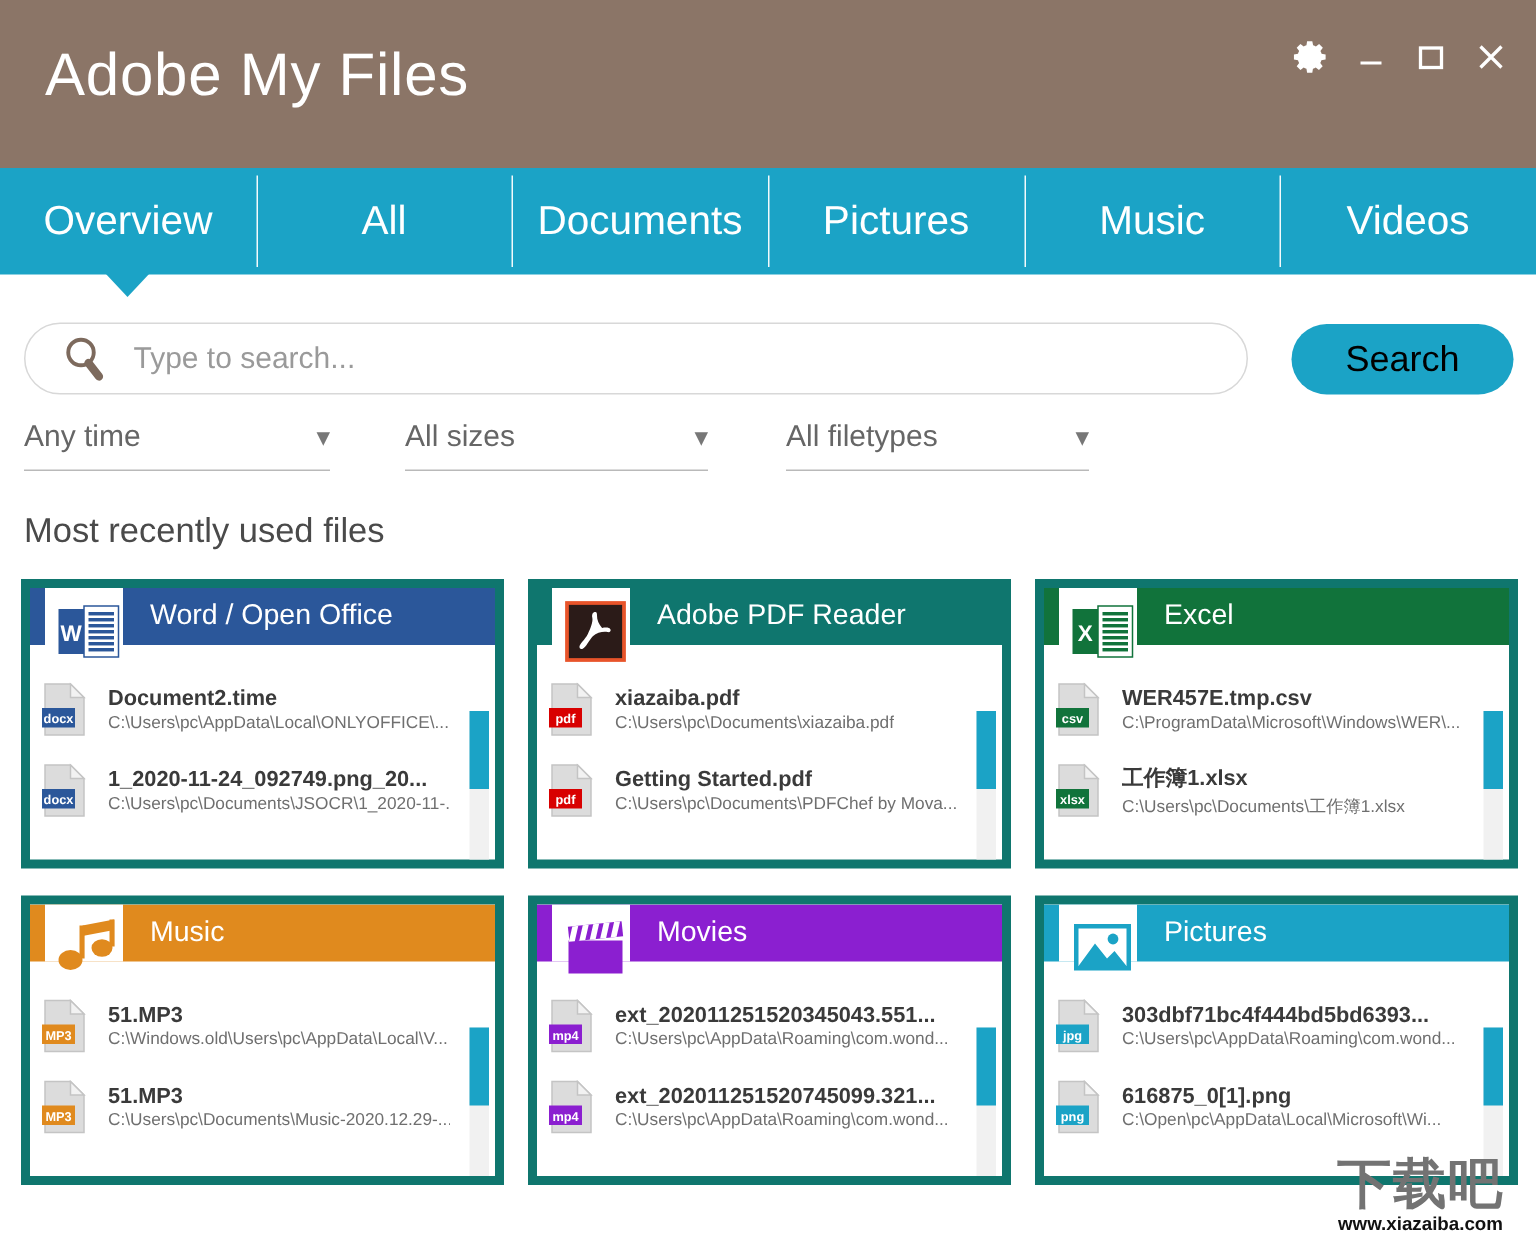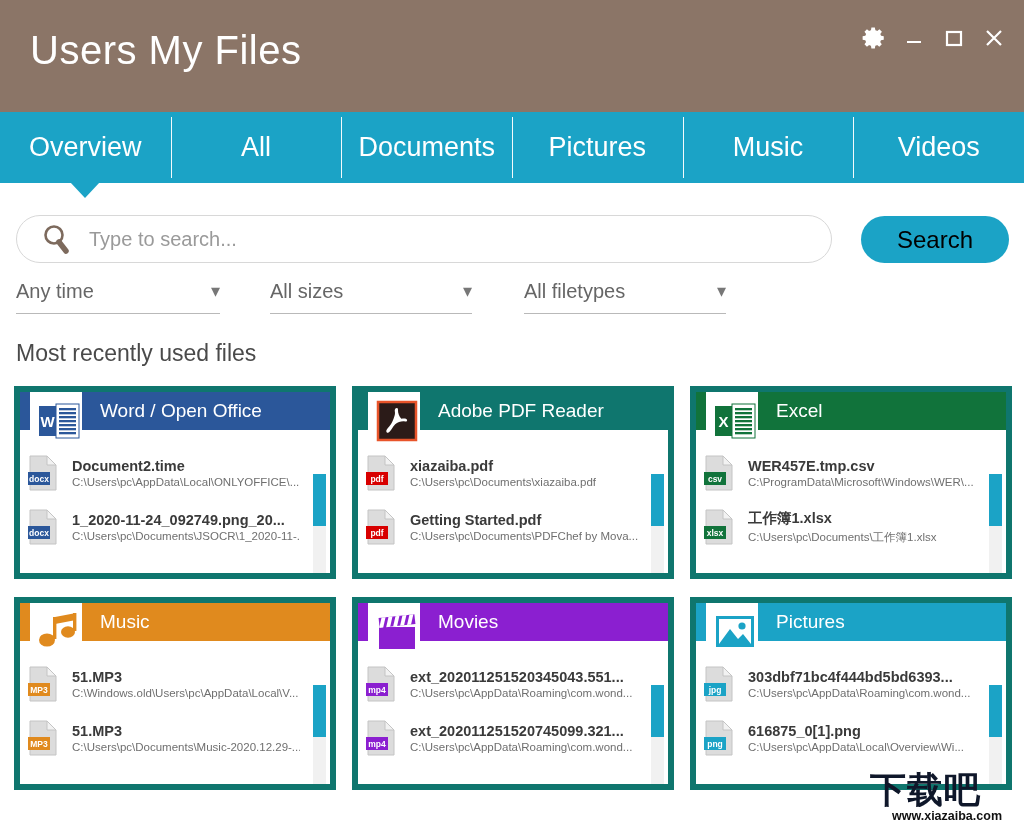--- a/index.html
+++ b/index.html
@@ -147,36 +147,36 @@
     cursor:pointer;
   }
 
   
   .watermark {
     position:absolute; right:0px; bottom:0px; width:154px; height:53px;
     z-index:40; pointer-events:none;
   }
   .wm-cjk {
     position:absolute; left:0; top:0; width:154px; height:40px;
-    color:#0f172a; font-size:36px; font-weight:bold; line-height:40px;
-    letter-spacing:1px; text-align:left;
+    color:#737373; font-size:36px; font-weight:bold; line-height:40px;
+    letter-spacing:1px; text-align:center;
     font-family:"DejaVu Sans", sans-serif;
   }
   .wm-url {
     position:absolute; left:0; bottom:0; width:154px; text-align:center;
     font-size:12.5px; color:#111; font-weight:bold;
   }
 </style>
 </head>
 <body>
 
 <div id="app">
 
   <div class="titlebar">
-    <div class="app-title">Users My Files</div>
+    <div class="app-title">Adobe My Files</div>
     <div class="win-ctrls">
       <div class="wbtn" title="settings">
         <svg width="26" height="26" viewBox="0 0 24 24" fill="#ffffff">
           <path d="M12 8.3a3.7 3.7 0 100 7.4 3.7 3.7 0 000-7.4zm0 5.6a1.9 1.9 0 110-3.8 1.9 1.9 0 010 3.8z"></path>
           <path d="M21 13.6v-3.2l-2.5-.4a6.9 6.9 0 00-.7-1.7l1.5-2-2.3-2.3-2 1.5a6.9 6.9 0 00-1.7-.7L12.8 2.3H9.6l-.4 2.5c-.6.2-1.2.4-1.7.7l-2-1.5-2.3 2.3 1.5 2c-.3.5-.5 1.1-.7 1.7l-2.5.4v3.2l2.5.4c.2.6.4 1.2.7 1.7l-1.5 2 2.3 2.3 2-1.5c.5.3 1.1.5 1.7.7l.4 2.5h3.2l.4-2.5c.6-.2 1.2-.4 1.7-.7l2 1.5 2.3-2.3-1.5-2c.3-.5.5-1.1.7-1.7l2.5-.4z"></path>
         </svg>
       </div>
       <div class="wbtn" title="minimize">
         <svg width="22" height="22" viewBox="0 0 22 22">
           <rect x="4" y="14" width="14" height="2" fill="#ffffff"></rect>
@@ -509,21 +509,21 @@
     </div>
     <div class="filerow">
       <span class="ficon"><svg width="30" height="36" viewBox="0 0 30 36">
                 <path d="M2 1 h17 l9 9 v25 h-26 Z" fill="#dcdcdc" stroke="#c4c4c4" stroke-width="1"></path>
                 <path d="M19 1 l9 9 h-9 Z" fill="#f2f2f2" stroke="#c4c4c4" stroke-width="1"></path>
                 <rect x="0" y="17" width="22" height="13" fill="#1ba3c6"></rect>
                 <text x="11" y="27" font-size="8.5" font-weight="bold" fill="#ffffff" text-anchor="middle" font-family="Liberation Sans, sans-serif">png</text>
               </svg></span>
       <span class="fmeta">
         <span class="fname" style="display: block;">616875_0[1].png</span>
-        <span class="fpath" style="display: block;">C:\Users\pc\AppData\Local\Overview\Wi...</span>
+        <span class="fpath" style="display: block;">C:\Open\pc\AppData\Local\Microsoft\Wi...</span>
       </span>
     </div>
         </div>
     <div class="sbar">
       <div class="sthumb" style="background:#1ba3c6"></div>
     </div>
       </div>
     </div>
 
   <div class="watermark">

